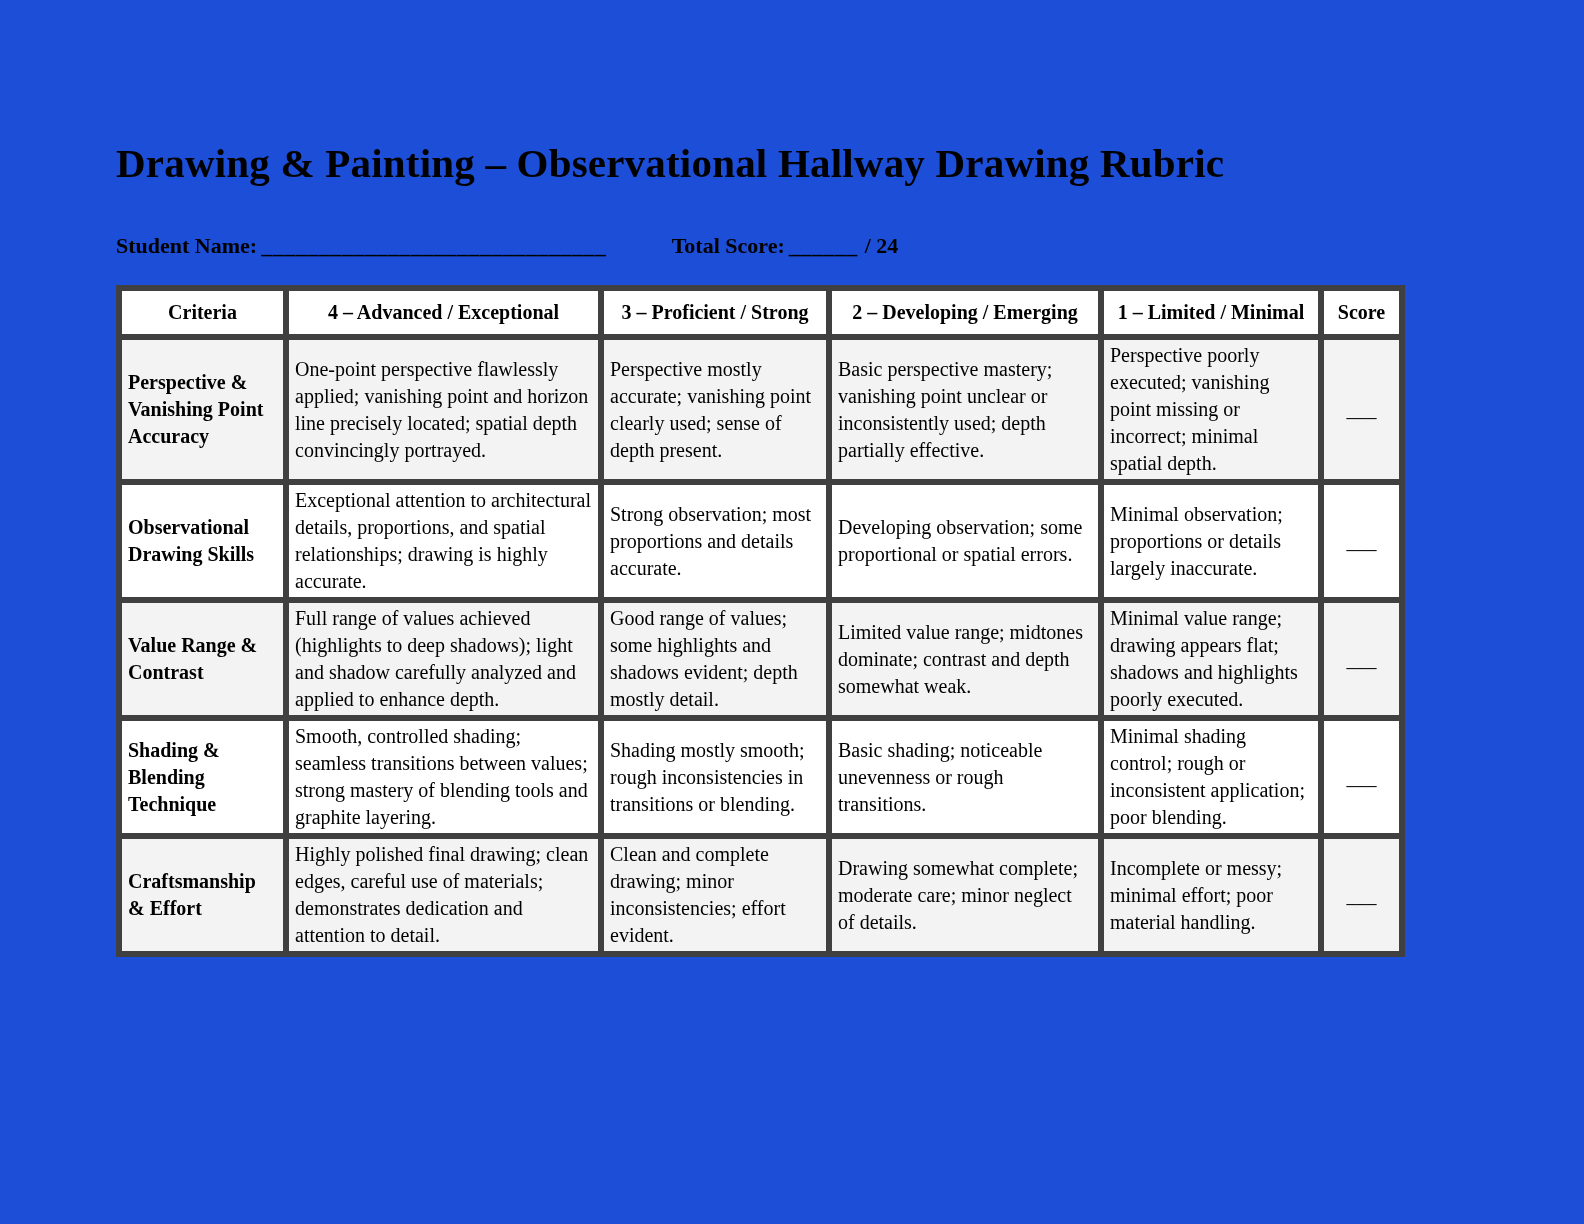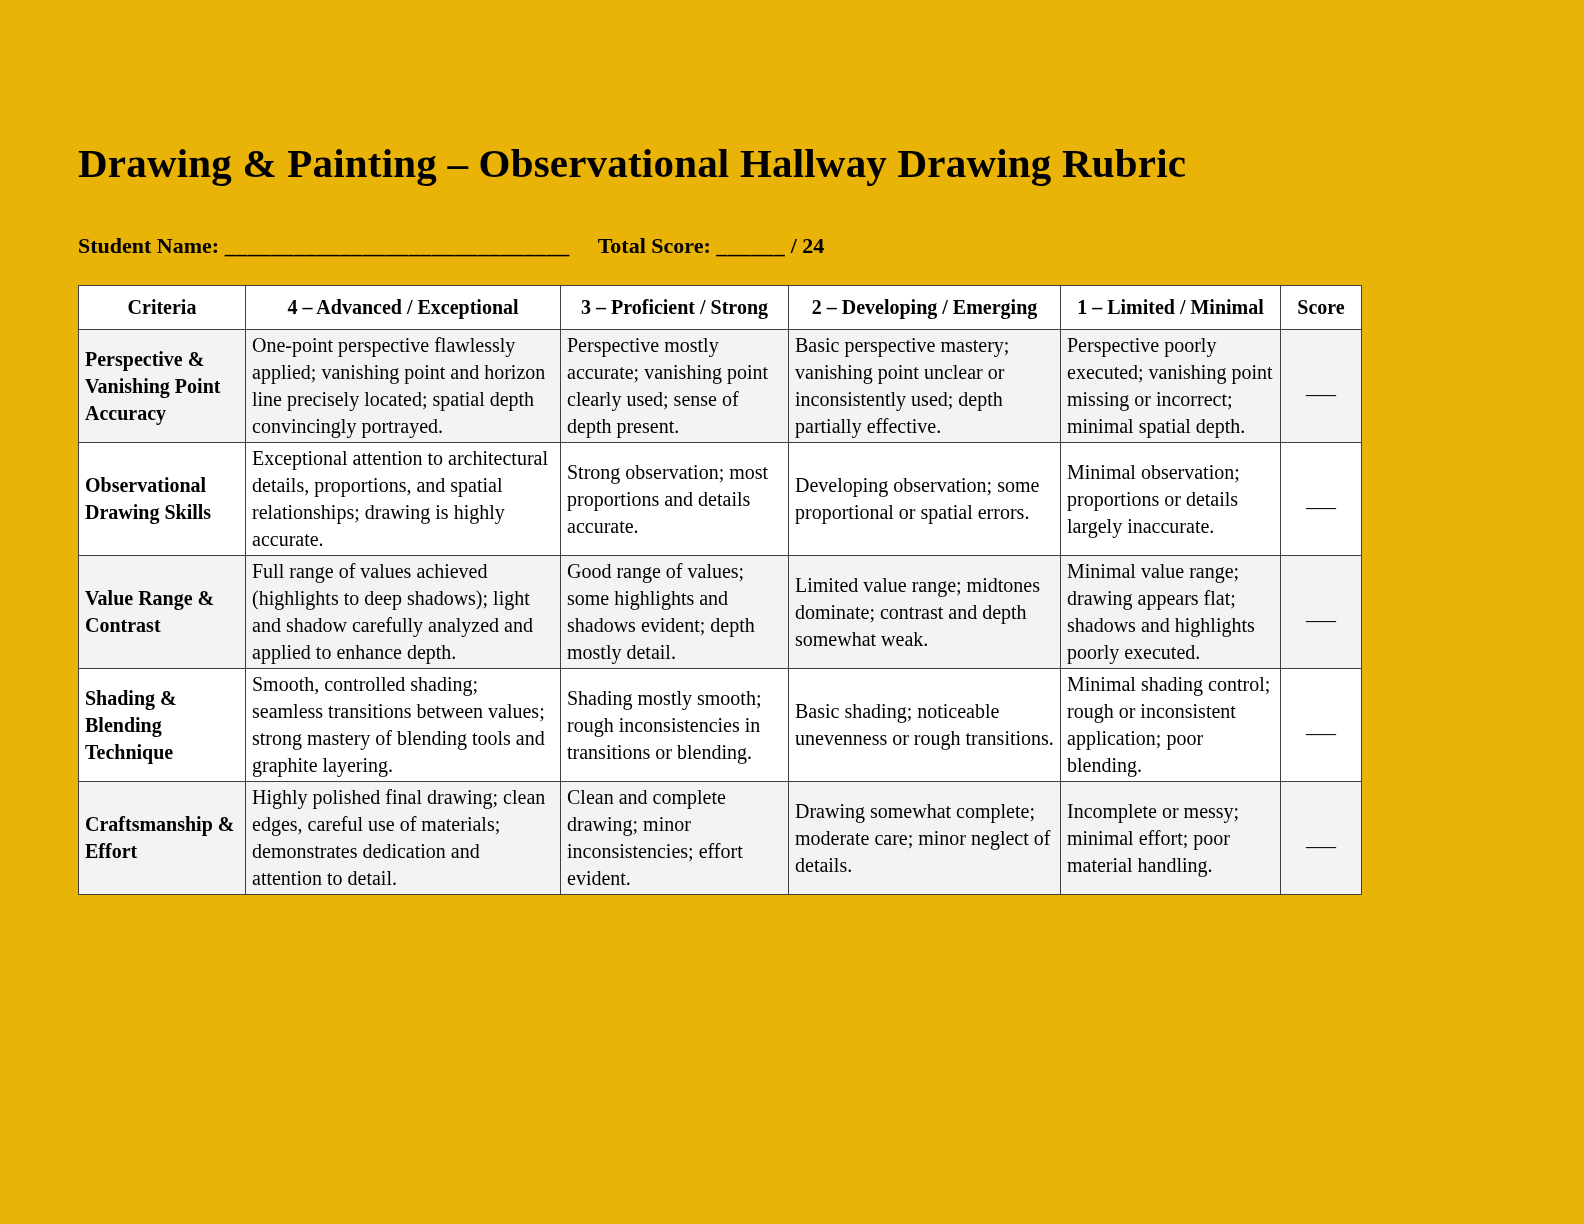--- a/index.html
+++ b/index.html
@@ -6,54 +6,55 @@
     margin: 0;
     padding: 0;
     background: #ffffff;
     color: #000000;
     font-family: "Liberation Serif", "DejaVu Serif", serif;
   }
   .page {
     width: 1584px;
     height: 1224px;
     box-sizing: border-box;
-    padding: 140px 20px 0 78px;
-    background: #eab308;
+    padding: 140px 20px 0 116px;
+    background: #1d4ed8;
     overflow: hidden;
   }
   .title {
     font-size: 41px;
     font-weight: bold;
     margin: 0;
     line-height: 1.15;
     letter-spacing: 0.2px;
   }
   .meta-line {
     margin-top: 46px;
     font-size: 22px;
     font-weight: bold;
     white-space: nowrap;
   }
   .meta-blank {
     font-weight: bold;
     letter-spacing: 0.5px;
+    font-style: italic;
   }
   .total-group {
-    margin-left: 28px;
+    margin-left: 64px;
   }
   table.rubric {
     margin-top: 26px;
     border-collapse: collapse;
     table-layout: fixed;
     width: 1283px;
     font-size: 20px;
   }
   table.rubric th,
   table.rubric td {
-    border: 1px solid #404040;
+    border: 6px solid #404040;
     vertical-align: middle;
     line-height: 1.35;
     padding: 2px 6px;
     word-wrap: break-word;
   }
   table.rubric th {
     text-align: center;
     font-weight: bold;
     padding: 8px 6px;
     background: #ffffff;

